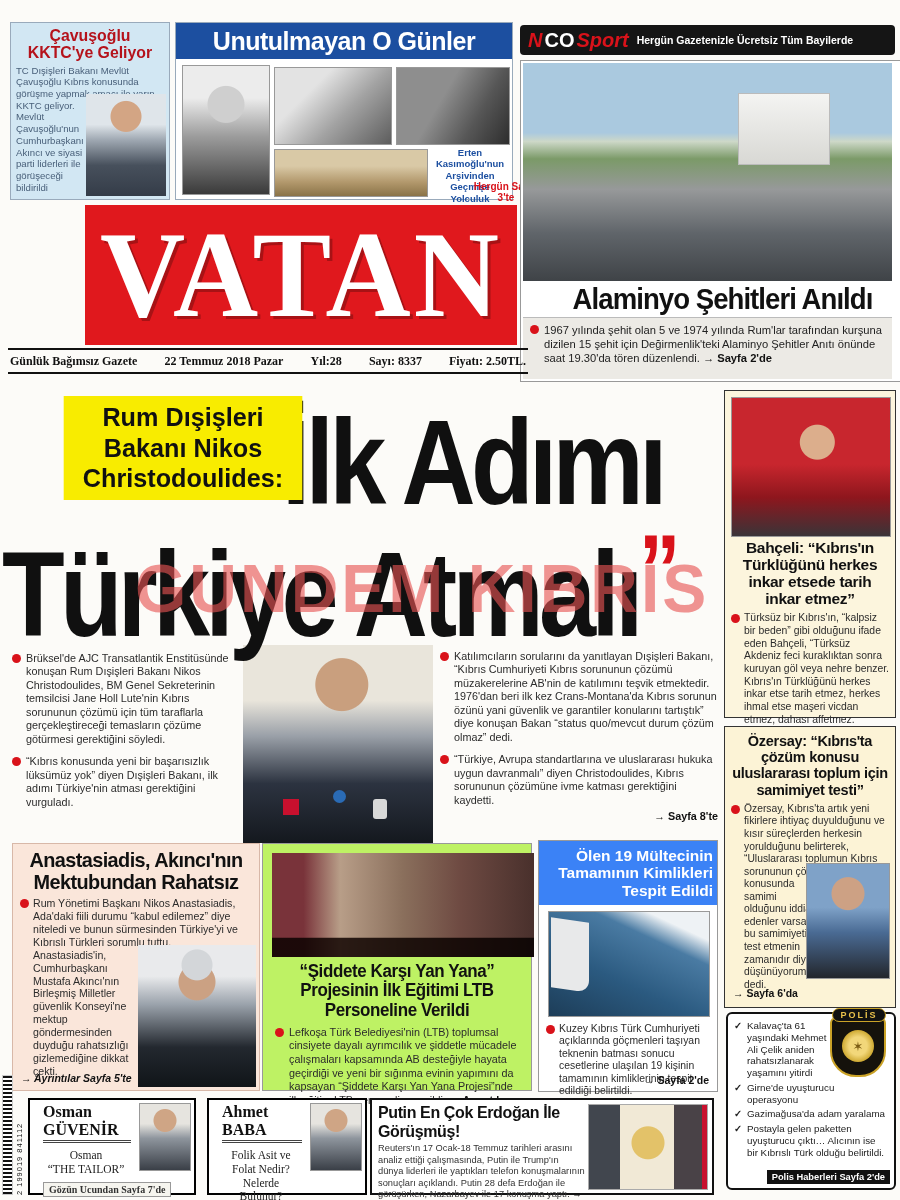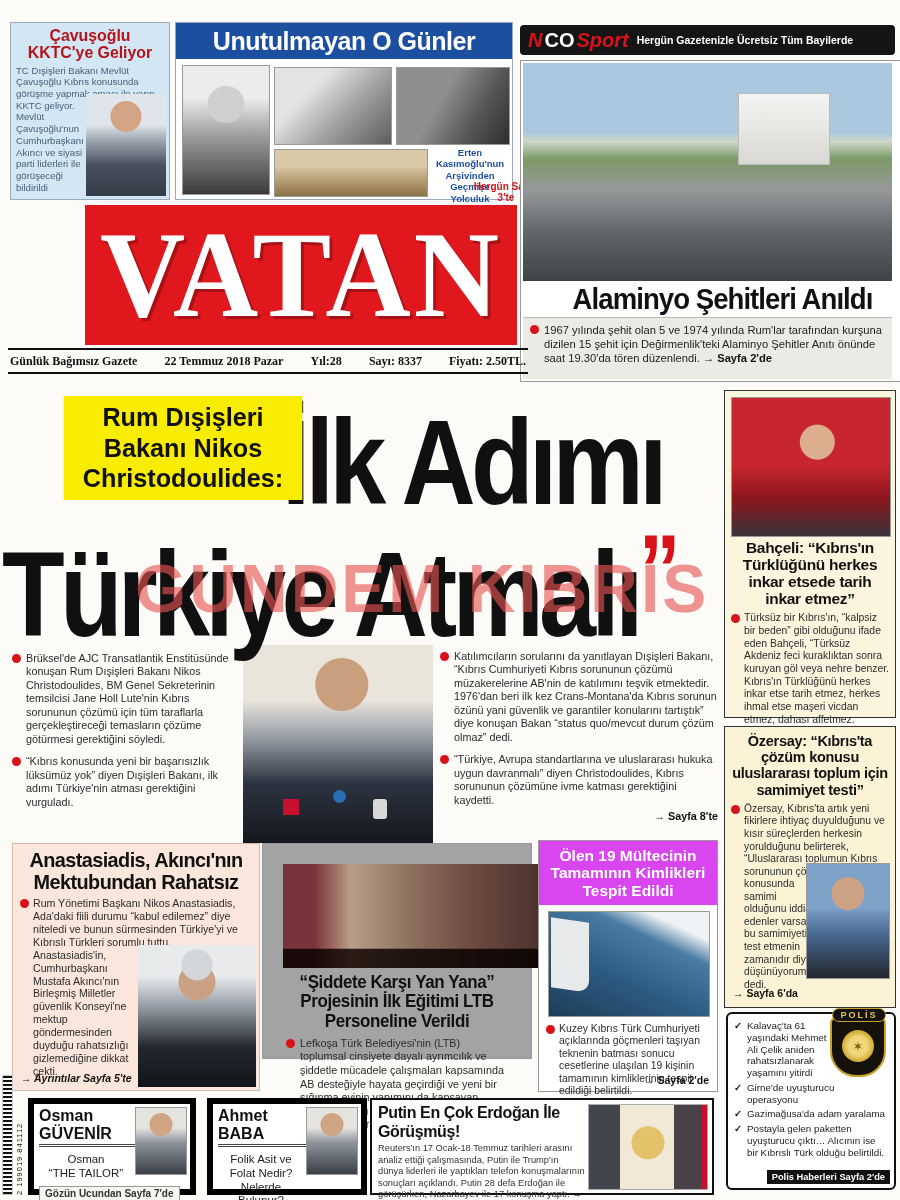--- a/index.html
+++ b/index.html
@@ -94,39 +94,39 @@
   .ana{left:12px;top:843px;width:248px;height:248px;background:#fae6da;border:1px solid #d8b8a8;box-sizing:border-box;padding:5px 7px;}
   .ana-hl{text-align:center;font-weight:800;font-size:20.5px;line-height:1.05;letter-spacing:-.6px;color:#111;transform:scaleX(.97);}
   .ana-b{display:flex;gap:4px;margin-top:5px;font-size:10.6px;line-height:1.22;color:#2b2b2b;}
   .ana-b2{width:108px;margin-left:13px;font-size:10.6px;line-height:1.22;color:#2b2b2b;}
   .ana-ph{right:3px;bottom:3px;width:118px;height:142px;background:
     radial-gradient(circle at 50% 14%,#d3d6d9 0 15px,transparent 16px),
     radial-gradient(circle at 50% 26%,#cba183 0 18px,transparent 19px),
     linear-gradient(180deg,#e9eaec 0 22%,#9aa2ab 42%,#23282f 72%,#101418 100%);}
   .ana-ref{position:absolute;left:8px;bottom:6px;font-size:10.5px;font-style:italic;}
   
-  .sid{left:262px;top:843px;width:270px;height:216px;background:#a3a3a3;border:1px solid #999;box-sizing:border-box;padding:20px;}
+  .sid{left:262px;top:843px;width:270px;height:248px;background:#bef264;border:1px solid #999;box-sizing:border-box;padding:9px;}
   .sid-ph{width:262px;height:104px;border:none;margin:0 auto;background:
     linear-gradient(90deg,#79333a 0 12%,#b89e88 26%,#8a6f5c 50%,#6e4a42 72%,#49302c 100%),
     linear-gradient(0deg,#3a2b26 0 18%,transparent 19%);background-blend-mode:multiply;}
   .sid-hl{text-align:center;font-weight:800;font-size:17.5px;line-height:1.1;letter-spacing:-.4px;color:#111;margin-top:5px;transform:scaleX(.97);}
   .sid-b{display:flex;gap:5px;margin-top:6px;font-size:10.8px;line-height:1.26;color:#2b2b2b;padding:0 3px;}
   
   .mul{left:538px;top:840px;width:180px;height:252px;background:#fff;border:1px solid #999;box-sizing:border-box;}
-  .mul-hl{background:#d946ef;color:#fff;font-weight:800;font-size:15.5px;line-height:1.12;text-align:center;padding:6px 4px;}
+  .mul-hl{background:#3b82f6;color:#fff;font-weight:800;font-size:15.5px;line-height:1.12;text-align:right;padding:6px 4px;}
   .mul-ph{left:9px;top:70px;width:160px;height:104px;background:
     linear-gradient(205deg,#eef2f5 0 16%,#4a7ba3 30%,#2b5a80 62%,#1d3d58 100%);}
   .mul-boat{position:absolute;left:2px;top:8px;width:38px;height:70px;background:#e8e9ea;transform:skewY(8deg);border-radius:0 0 12px 0;}
   .mul-b{position:absolute;left:7px;top:182px;width:166px;display:flex;gap:4px;font-size:10.4px;line-height:1.2;color:#2b2b2b;}
   .mul-ref{position:absolute;right:8px;bottom:5px;font-size:10.5px;}
   
   .barc{left:2px;top:1075px;width:22px;height:120px;display:flex;gap:2px;}
   .bars{width:13px;height:118px;background:repeating-linear-gradient(180deg,#111 0 2px,#fff 2px 4px);border:1px solid #ccc;}
   .barnum{writing-mode:vertical-rl;transform:rotate(180deg);font-size:7.5px;color:#111;letter-spacing:1px;}
-  .promo{background:#fff;border:6px solid #000000;box-sizing:border-box;padding:3px 5px;font-family:Liberation Sans, sans-serif;}
+  .promo{background:#fff;border:2px solid #000000;box-sizing:border-box;padding:3px 13px;font-family:Liberation Serif, serif;}
   .osman{left:28px;top:1098px;width:168px;height:97px;}
   .ahmet{left:207px;top:1098px;width:160px;height:97px;}
   .pr-name{font-weight:bold;font-size:16px;color:#111;border-bottom:3px double #444;padding-bottom:1px;width:calc(100% - 50px);}
   .pr-ph{position:absolute;right:3px;top:3px;width:50px;height:66px;background:
     radial-gradient(circle at 50% 25%,#cfa585 0 11px,transparent 12px),
     linear-gradient(180deg,#e6e4df 0 30%,#8e959d 52%,#3a3f47 100%);border:1px solid #999;}
   .pr-mid{width:calc(100% - 52px);text-align:center;font-size:11.5px;line-height:1.2;margin-top:6px;color:#222;}
   .pr-ref{display:inline-block;border:1px solid #999;background:#f6f5ef;font-weight:bold;font-size:10px;padding:1px 5px;margin-top:5px;color:#333;}
   
   .put{left:370px;top:1098px;width:344px;height:97px;background:#fff;border:2px solid #111;box-sizing:border-box;padding:3px 6px;}

